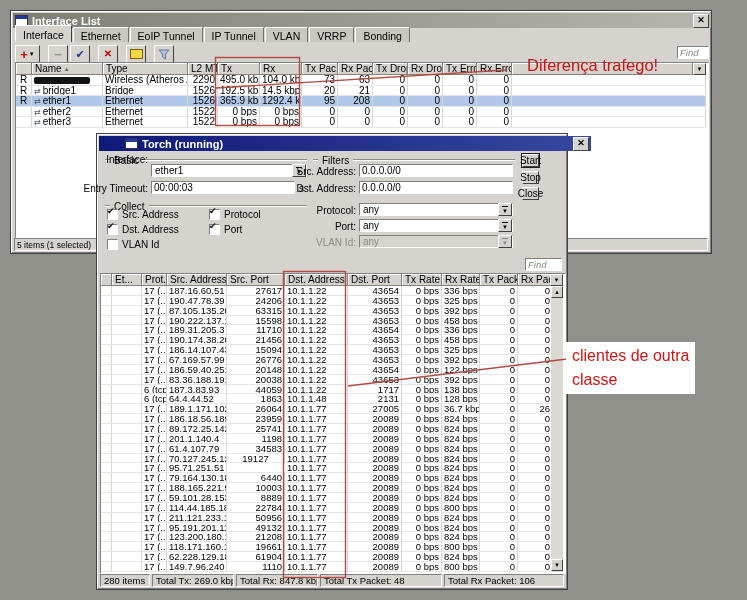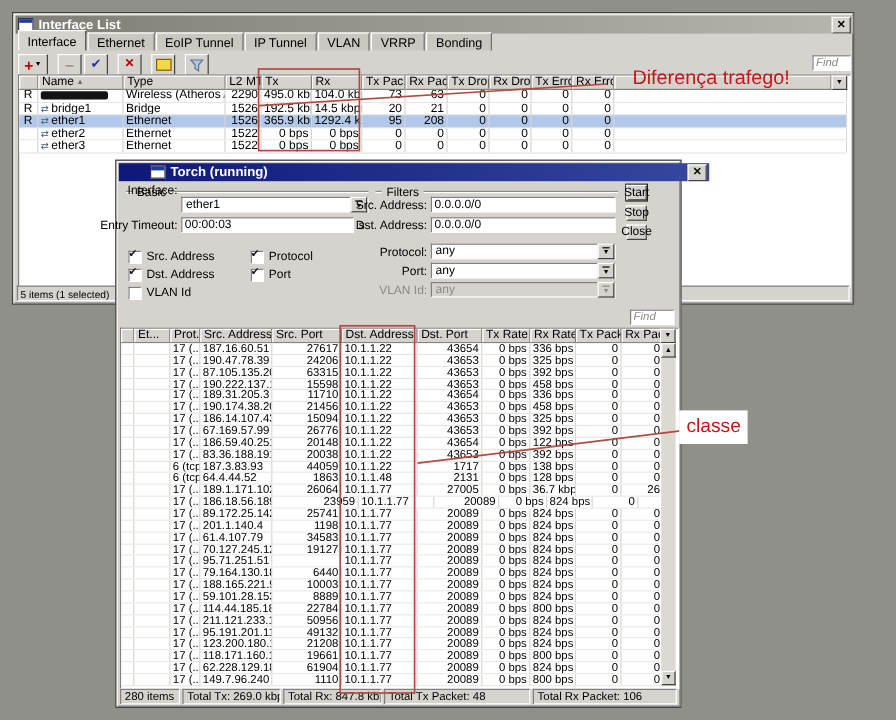--- a/index.html
+++ b/index.html
@@ -282,20 +282,25 @@
     <div class="combo" style="left:54px;top:30px;width:156px;">
       <span class="val">ether1</span>
       <span class="combo-btn">
           <span>▼</span>
         </span>
     </div>
     <div class="flabel" style="left:-16px;top:49px;width:67px;">Entry Timeout:</div>
     <input class="input" style="left: 54px; top: 47px; width: 144px;" type="text" value="00:00:03">
     <div class="flabel" style="left:202px;top:49px;width:8px;text-align:left;">s</div>
 
+    <div class="sep" style="left:8px;top:67px;width:202px;">
+      <span class="ln short"></span>
+        <span class="lab">Collect</span>
+        <span class="ln long"></span>
+    </div>
     <div style="position:absolute;left:10px;top:74px;" id="collect-col1">
         <div class="cbrow">
           <span class="cbox">
             <span class="chk">✔</span>
           </span>
           <span>Src. Address</span>
         </div>
         <div class="cbrow">
           <span class="cbox">
             <span class="chk">✔</span>
@@ -543,21 +548,21 @@
           <div class="td r" style="width: 40px;">0 bps</div>
           <div class="td r" style="width: 38px;">36.7 kbps</div>
           <div class="td r" style="width: 38px;">0</div>
           <div class="td r" style="width: 35px;">26</div>
         </div>
         <div class="trow" style="height: 9.862px; line-height: 9.4px;">
           <div class="td c" style="width: 11px;"></div>
           <div class="td" style="width: 30px;"></div>
           <div class="td" style="width: 25px;">17 (...</div>
           <div class="td" style="width: 60px;">186.18.56.189</div>
-          <div class="td r" style="width: 58px; margin-left: 14px;">23959</div>
+          <div class="td r" style="width: 58px;">23959</div>
           <div class="td" style="width: 63px;">10.1.1.77</div>
           <div class="td r" style="width: 54px;">20089</div>
           <div class="td r" style="width: 40px;">0 bps</div>
           <div class="td r" style="width: 38px;">824 bps</div>
           <div class="td r" style="width: 38px;">0</div>
           <div class="td r" style="width: 35px;">0</div>
         </div>
         <div class="trow" style="height: 9.862px; line-height: 9.4px;">
           <div class="td c" style="width: 11px;"></div>
           <div class="td" style="width: 30px;"></div>
@@ -595,21 +600,21 @@
           <div class="td r" style="width: 40px;">0 bps</div>
           <div class="td r" style="width: 38px;">824 bps</div>
           <div class="td r" style="width: 38px;">0</div>
           <div class="td r" style="width: 35px;">0</div>
         </div>
         <div class="trow" style="height: 9.862px; line-height: 9.4px;">
           <div class="td c" style="width: 11px;"></div>
           <div class="td" style="width: 30px;"></div>
           <div class="td" style="width: 25px;">17 (...</div>
           <div class="td" style="width: 60px;">70.127.245.120</div>
-          <div class="td r" style="width: 58px;">19127</div>
+          <div class="td r" style="width: 58px; text-align: center;">19127</div>
           <div class="td" style="width: 63px;">10.1.1.77</div>
           <div class="td r" style="width: 54px;">20089</div>
           <div class="td r" style="width: 40px;">0 bps</div>
           <div class="td r" style="width: 38px;">824 bps</div>
           <div class="td r" style="width: 38px;">0</div>
           <div class="td r" style="width: 35px;">0</div>
         </div>
         <div class="trow" style="height: 9.862px; line-height: 9.4px;">
           <div class="td c" style="width: 11px;"></div>
           <div class="td" style="width: 30px;"></div>
@@ -770,15 +775,16 @@
   </div>
 
   <svg id="overlay" width="747" height="600" viewBox="0 0 747 600">
     <rect x="215.5" y="57.5" width="84" height="68" fill="none" stroke="#b14a42" stroke-width="1.4"></rect>
     <line x1="216" y1="88" x2="506" y2="70" stroke="#b14a42" stroke-width="1.4"></line>
     <rect x="283.5" y="271.5" width="62" height="306" fill="none" stroke="#b14a42" stroke-width="1.4"></rect>
     <line x1="348" y1="386" x2="567" y2="359" stroke="#b14a42" stroke-width="1.4"></line>
   </svg>
   <div class="ann-text" style="left:527px;top:56px;">Diferença trafego!</div>
   <div class="ann-text" id="ann-clients" style="left:566px;top:342px;">
+    <div>clientes de outra</div>
     <div>classe</div>
   </div>
 </div>
 
 </body></html>

